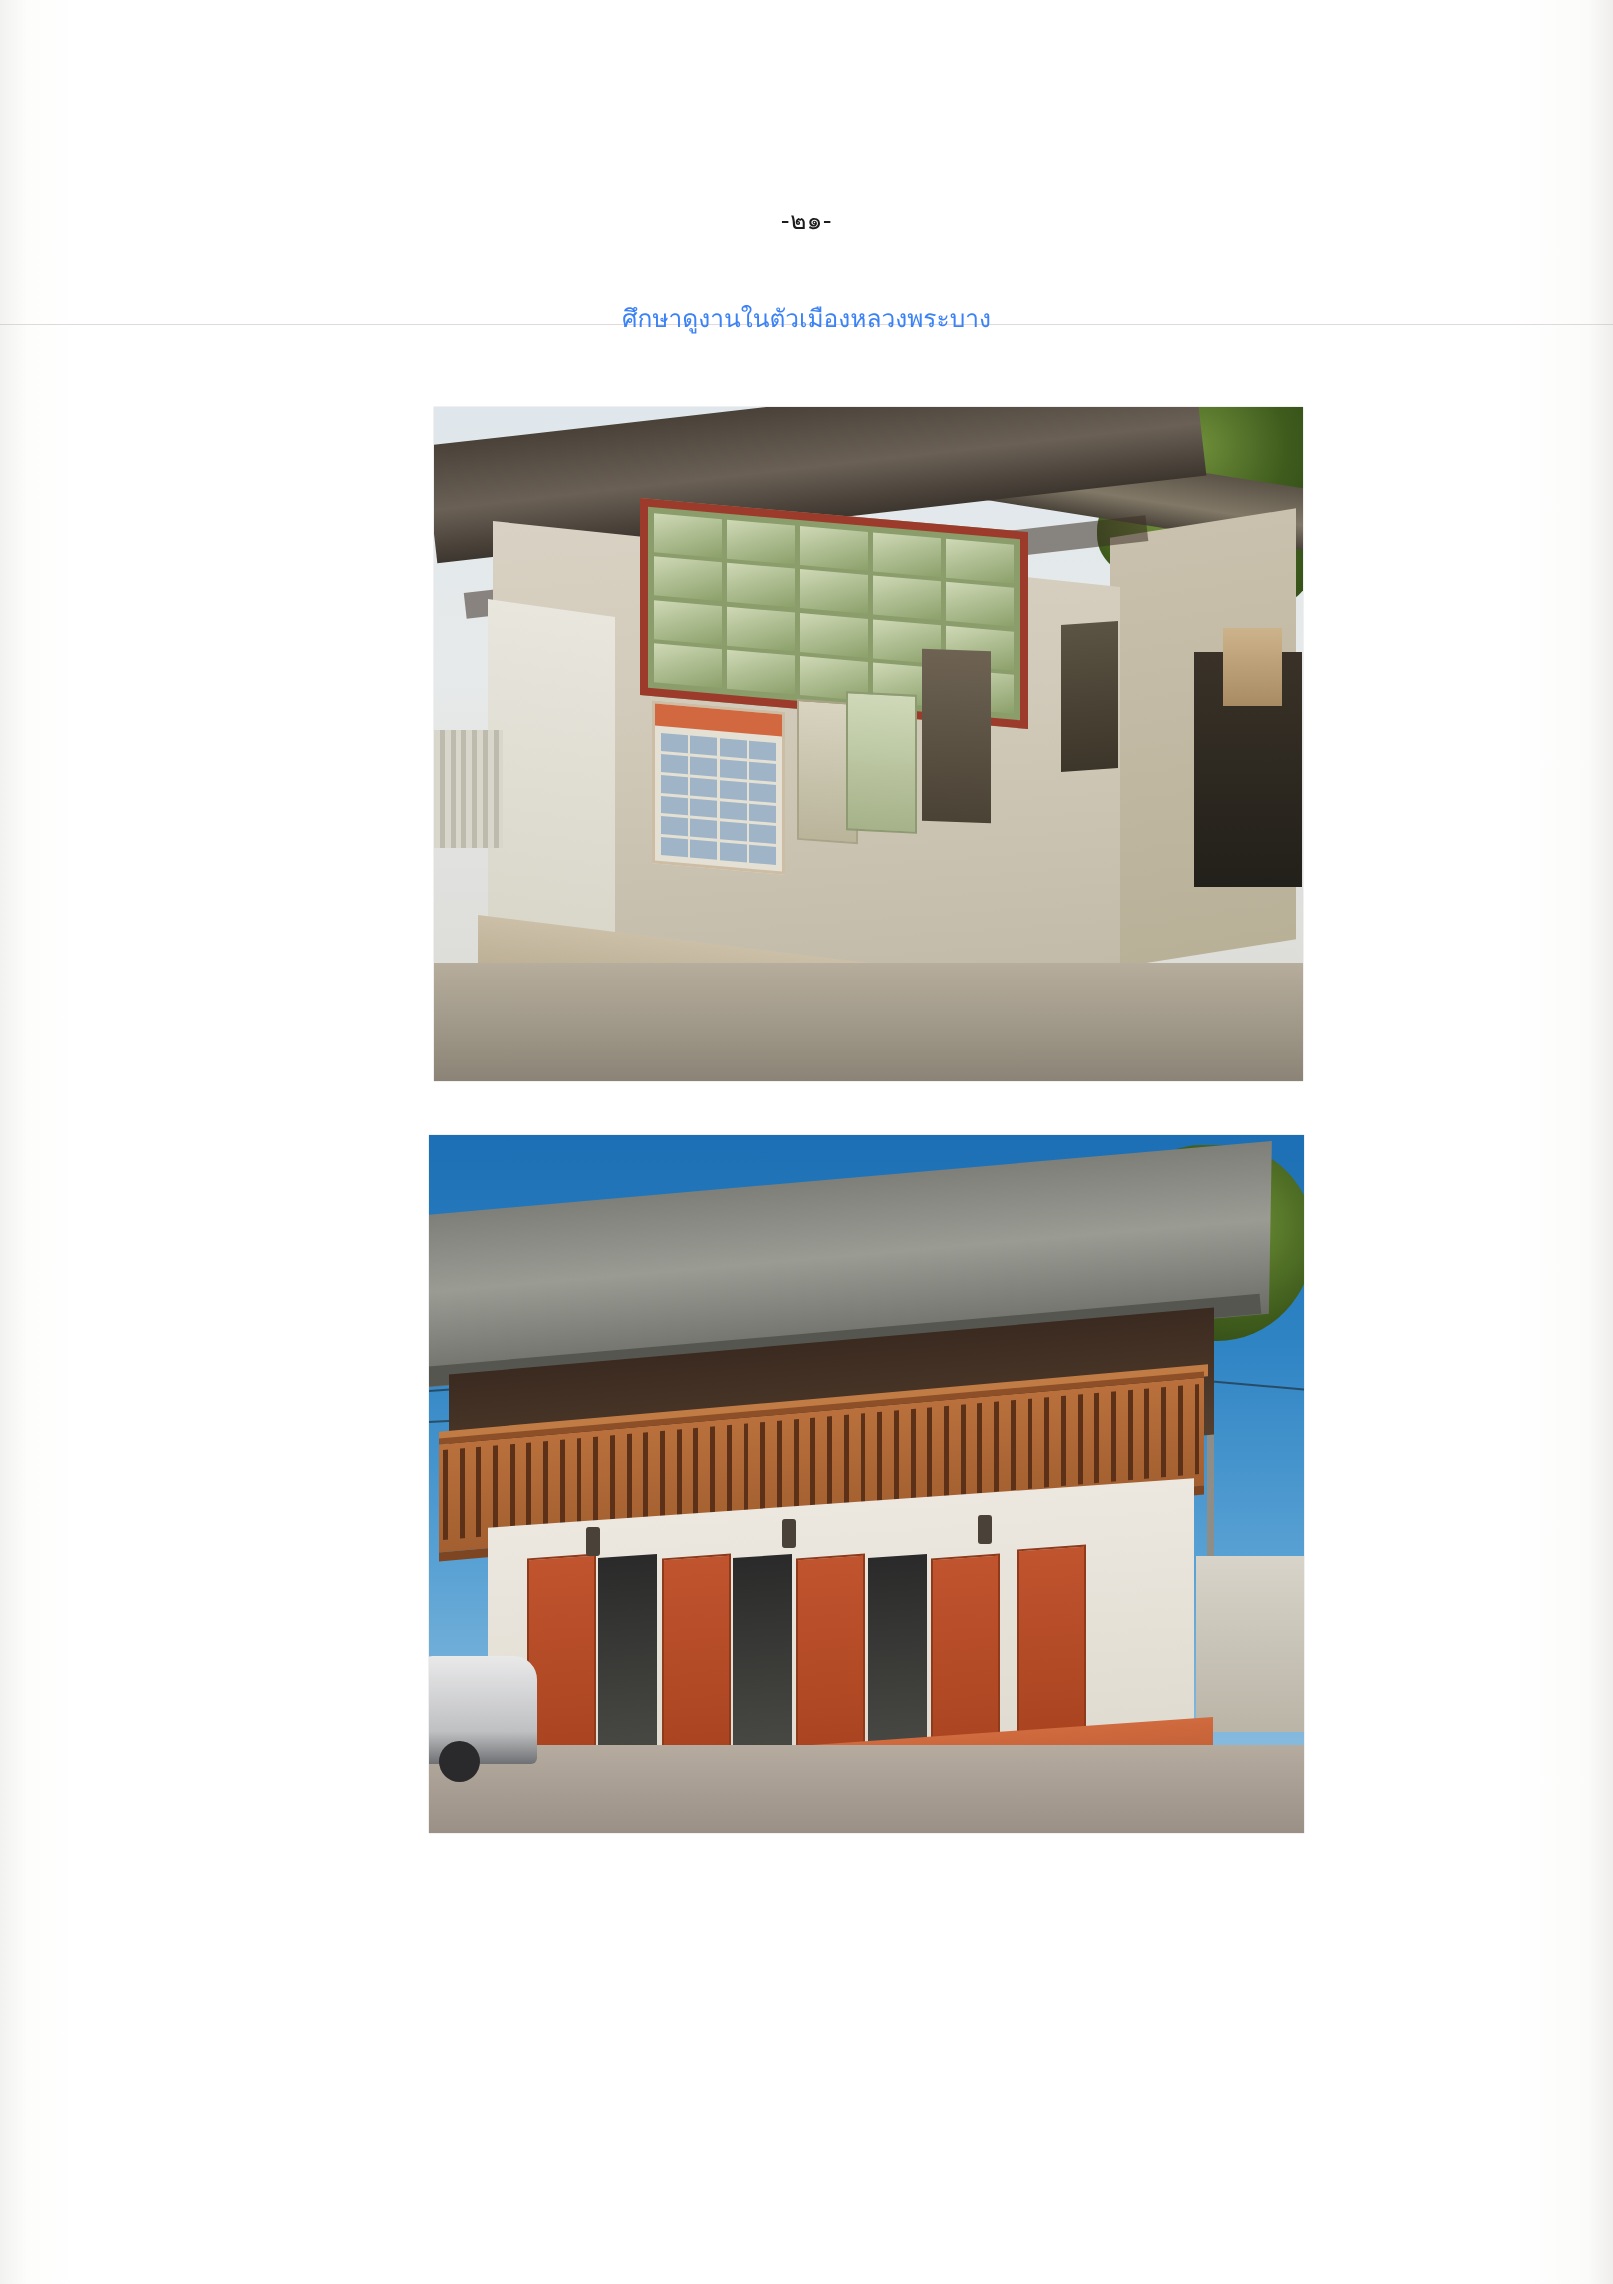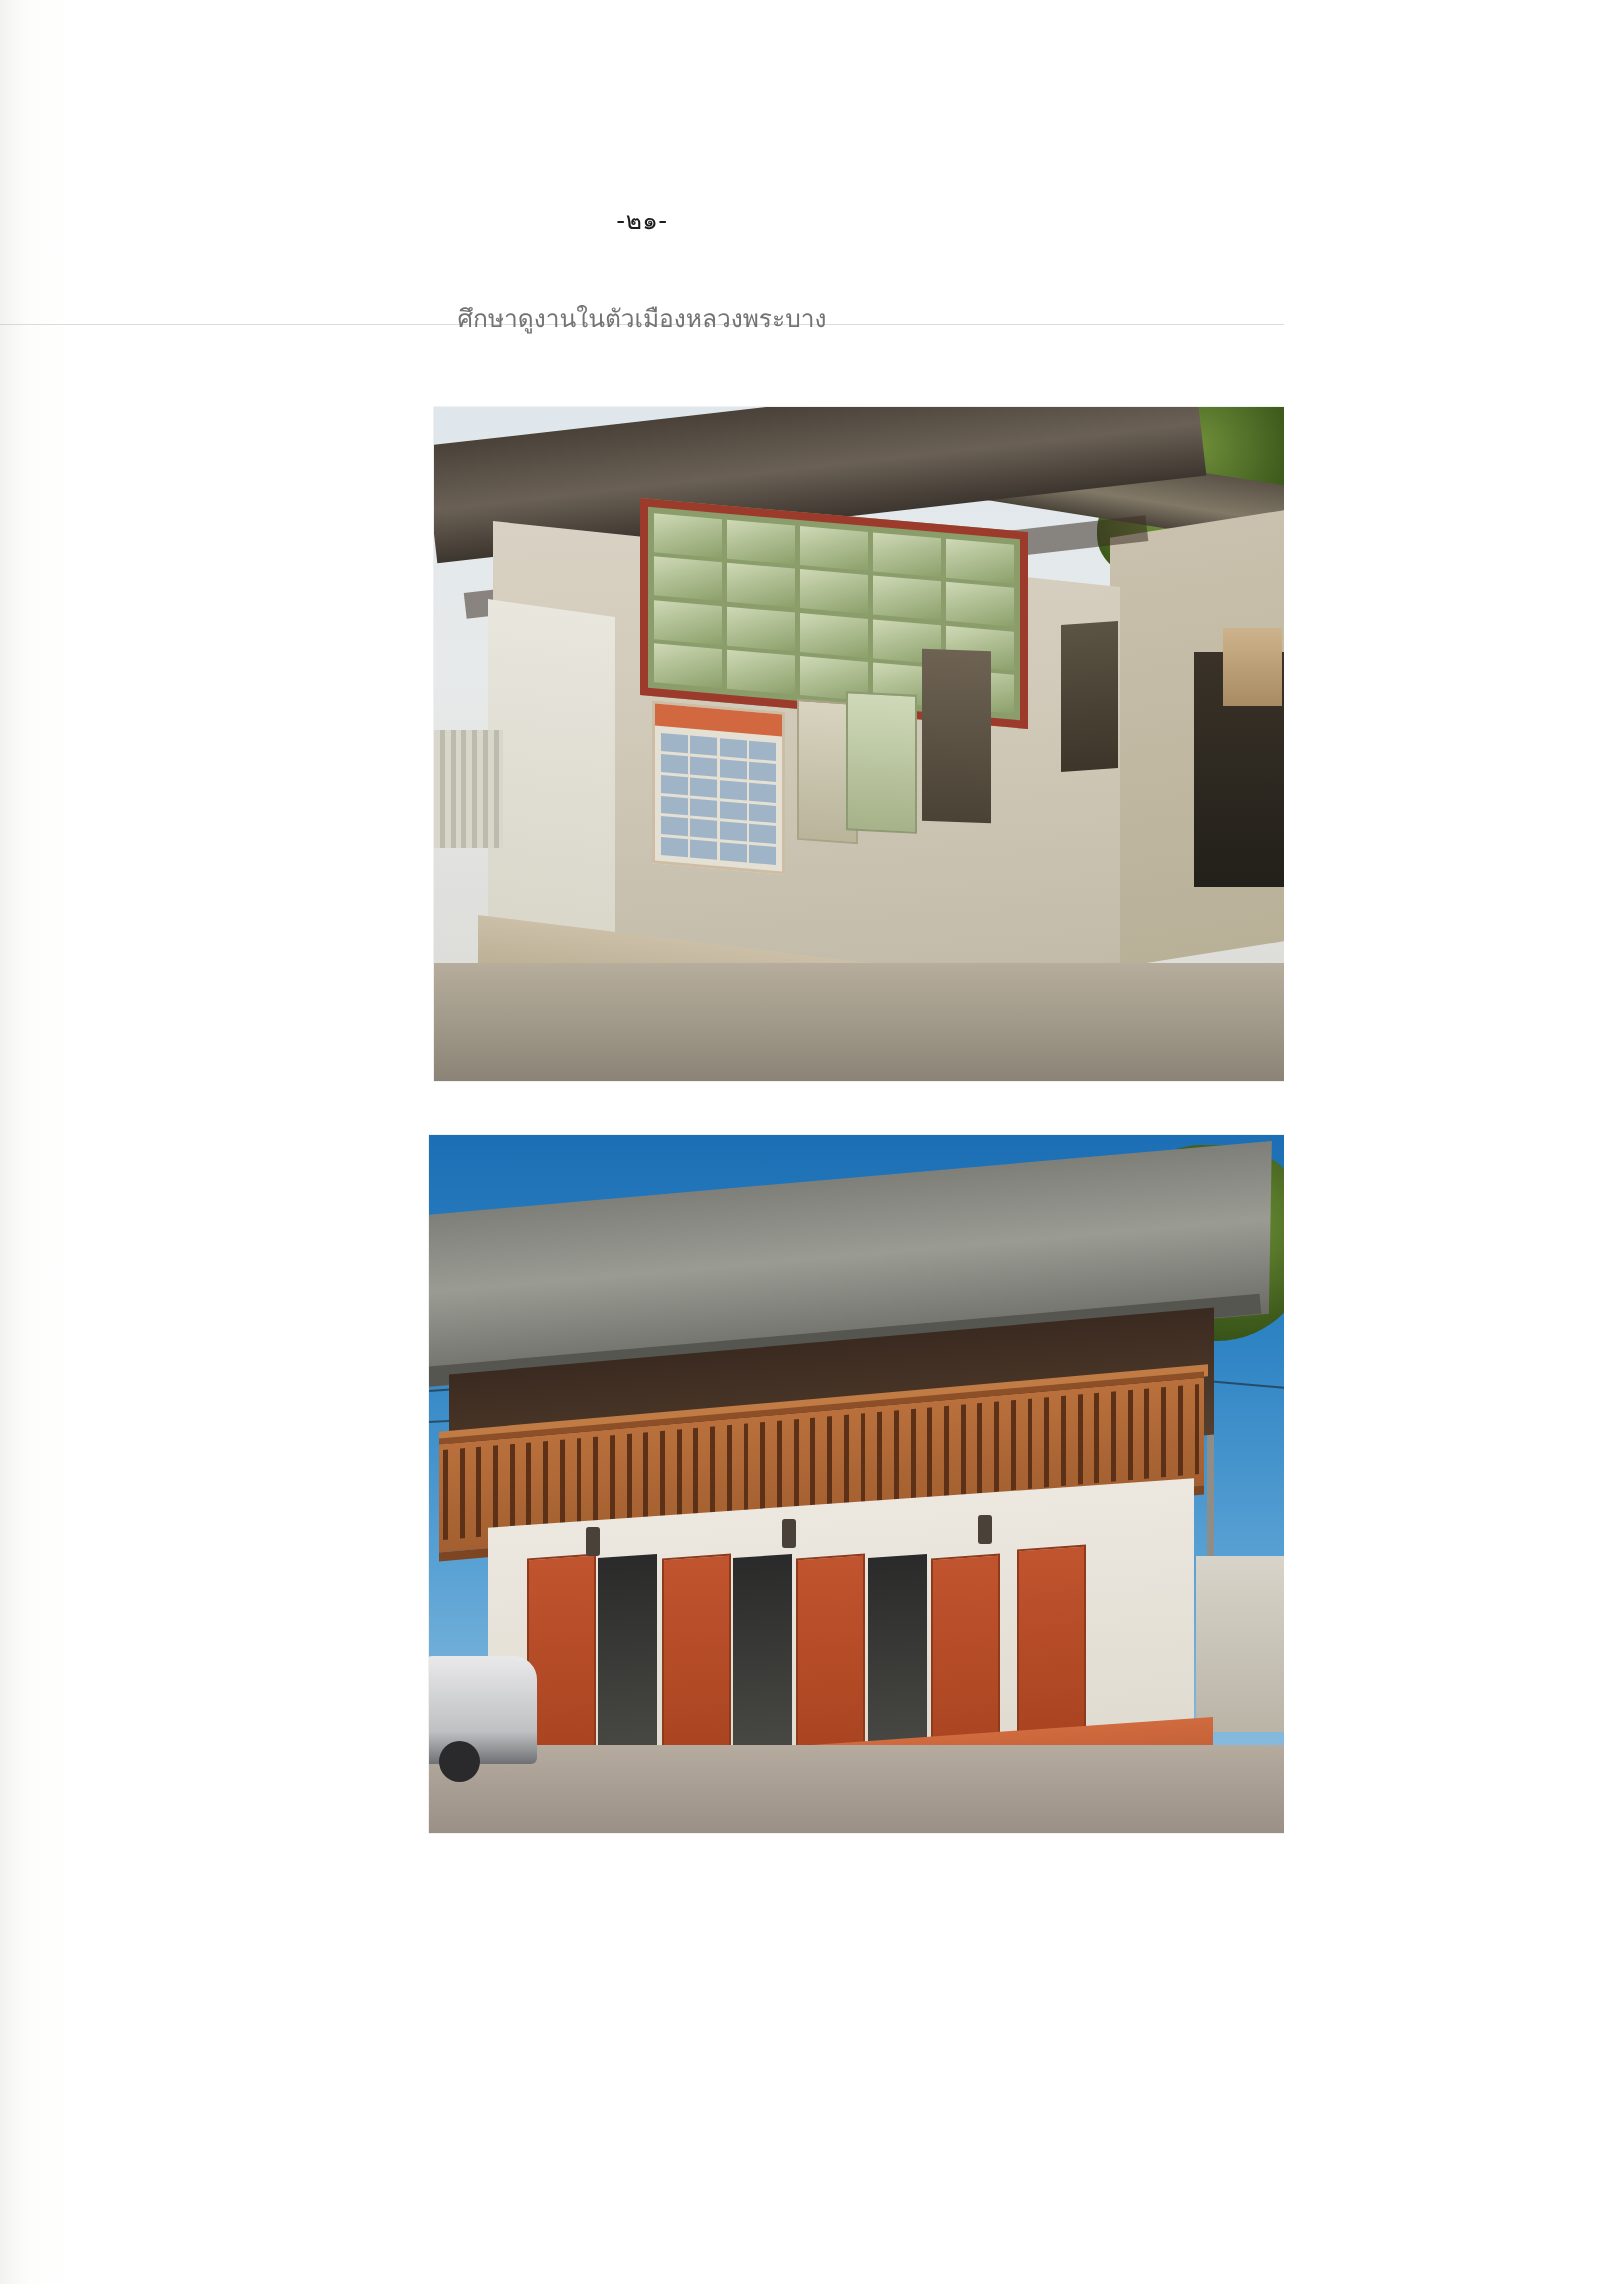--- a/index.html
+++ b/index.html
@@ -5,21 +5,21 @@
   html, body {
     margin: 0;
     padding: 0;
     background: #ffffff;
   }
   body {
     font-family: "DejaVu Sans", sans-serif;
   }
   .page {
     position: relative;
-    width: 1284px;
+    width: 1613px;
     height: 2285px;
     background: #fefefe;
     overflow: hidden;
   }
   
   .page::before {
     content: "";
     position: absolute;
     inset: 0;
     background:
@@ -47,21 +47,21 @@
     color: #1c1c1c;
     letter-spacing: 0.5px;
   }
   .doc-title {
     position: absolute;
     top: 299px;
     left: 0;
     width: 100%;
     text-align: center;
     font-size: 24.5px;
-    color: #737373;
+    color: #3b82f6;
   }
   .photo {
     position: absolute;
     overflow: hidden;
     background: #cfcfcf;
     box-shadow: 0 0 1px rgba(0,0,0,0.35);
   }
   #photo-top {
     left: 434px;
     top: 407px;

